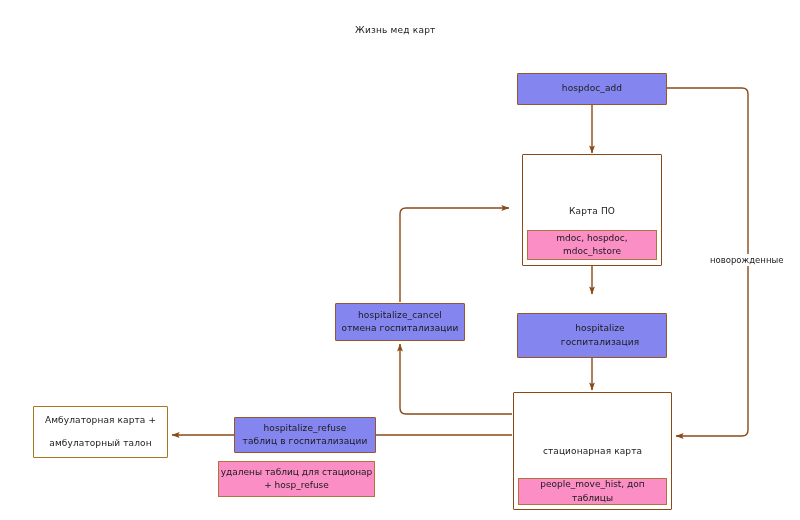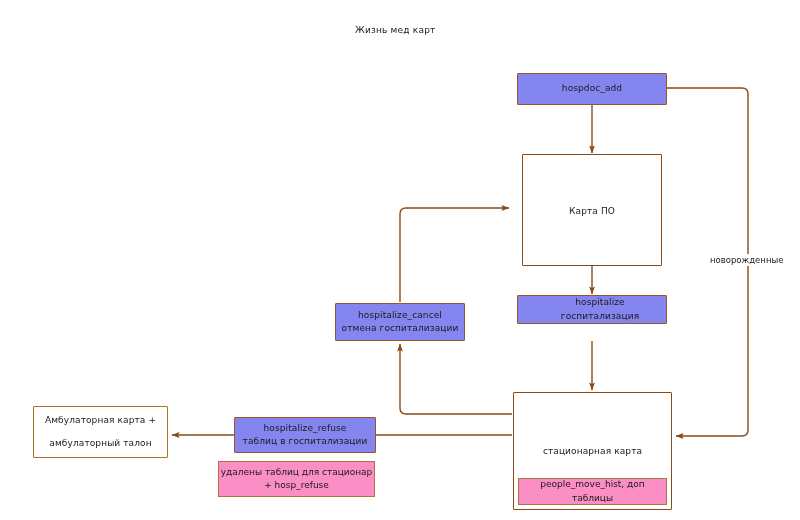--- a/index.html
+++ b/index.html
@@ -126,22 +126,25 @@
     </g>
   </svg>
 
   <div class="node node-process" style="left:517px; top:73px; width:150px; height:32px;">
     <span class="node-line">hospdoc_add</span>
   </div>
 
   <div class="node node-container" style="left:522px; top:154px; width:140px; height:112px;padding-left:40px;">
     <div class="container-label" style="top:50px;">Карта ПО</div>
   </div>
+  <div class="node-table" style="left:527px; top:230px; width:130px; height:30px;">
+    <span>mdoc, hospdoc, mdoc_hstore</span>
+  </div>
 
-  <div class="node node-process" style="left:517px; top:295px; width:150px; height:29px;padding-left:16px;">
+  <div class="node node-process" style="left:517px; top:313px; width:150px; height:45px;padding-left:16px;">
     <span class="node-line">hospitalize</span>
     <span class="node-line">госпитализация</span>
   </div>
 
   <div class="node node-process" style="left:335px; top:303px; width:130px; height:38px;">
     <span class="node-line">hospitalize_cancel</span>
     <span class="node-line">отмена госпитализации</span>
   </div>
 
   <div class="node node-container" style="left:513px; top:392px; width:159px; height:118px;">

